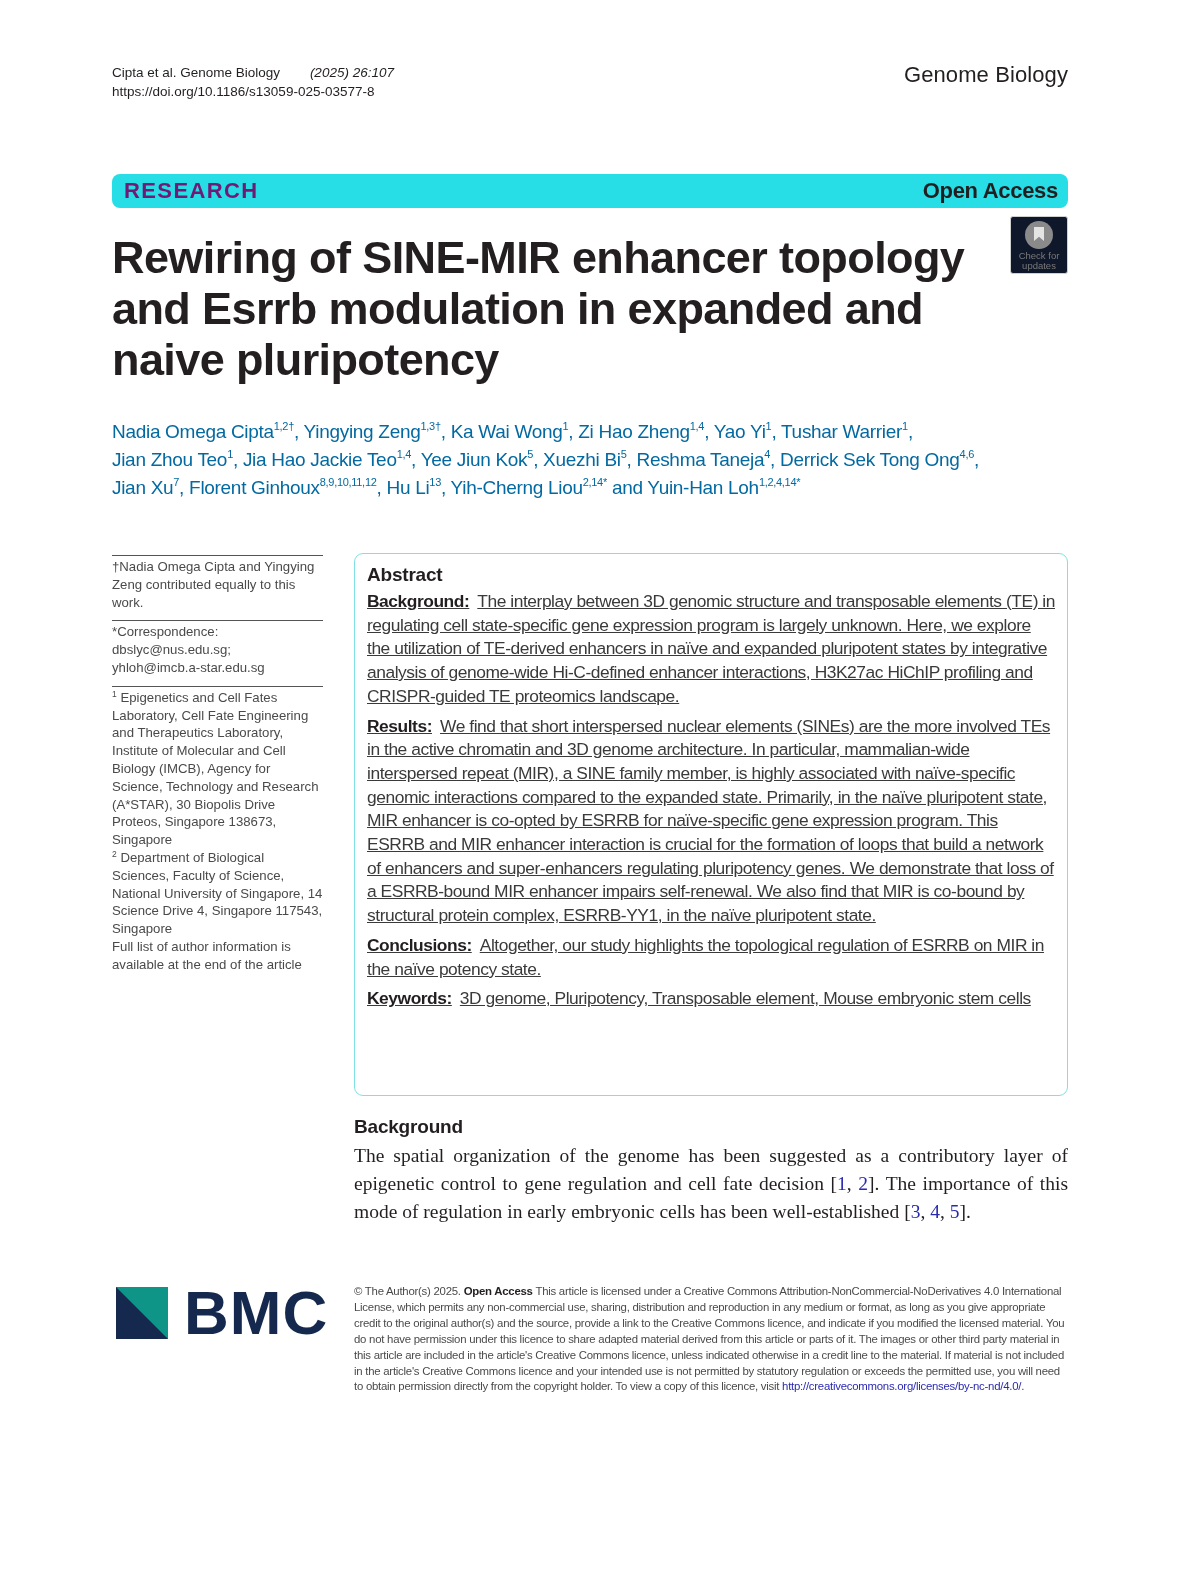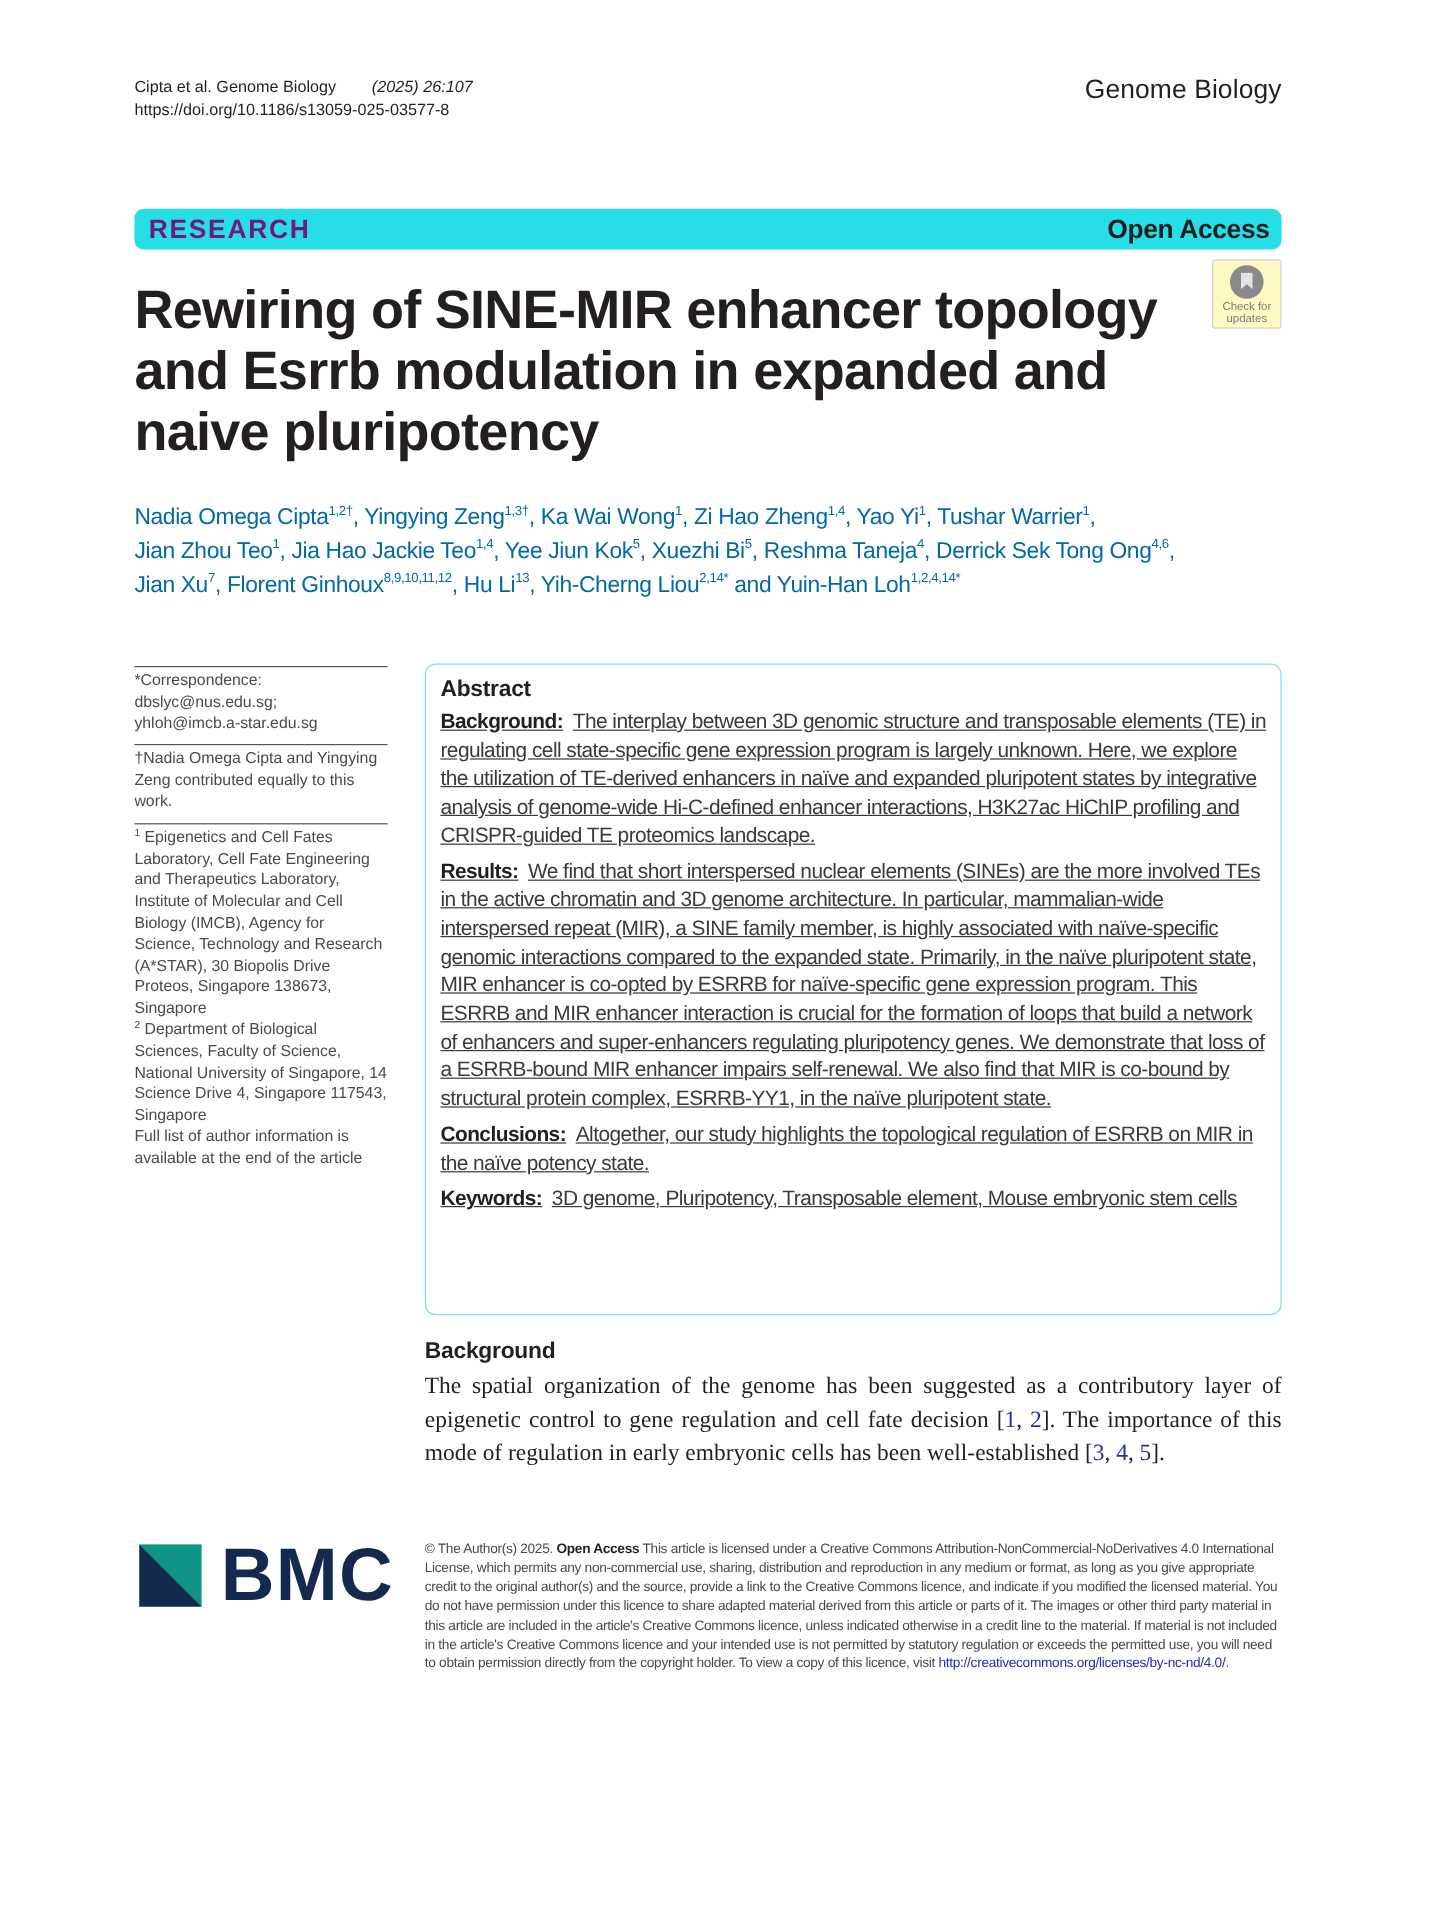--- a/index.html
+++ b/index.html
@@ -9,21 +9,21 @@
   .running-head { position: absolute; left: 112px; top: 63px; font-size: 13.5px; line-height: 19px; color: #231f20; }
   .running-head .cite-line { white-space: nowrap; }
   .running-head .ital { }
   .running-head .year { font-style: italic; margin-left: 26px; }
   .journal-name { position: absolute; right: 132px; top: 62px; font-size: 22px; color: #231f20; letter-spacing: 0.1px; }
 
   .banner { position: absolute; left: 112px; top: 174px; width: 956px; height: 34px; background: #27dde6; border-radius: 8px; display: flex; align-items: center; justify-content: space-between; padding: 0 10px 0 12px; }
   .banner .type { font-weight: bold; font-size: 22px; letter-spacing: 1.4px; color: #701a75; }
   .banner .oa { font-weight: bold; font-size: 22px; color: #231f20; letter-spacing: -0.3px; }
 
-  .check-updates { position: absolute; left: 1010px; top: 216px; width: 58px; height: 58px; background: #fef9c3; border: 1px solid #d0d0d0; border-radius: 3px; display: flex; flex-direction: column; align-items: center; justify-content: flex-start; padding-top: 4px; }
+  .check-updates { position: absolute; left: 1010px; top: 216px; width: 58px; height: 58px; background: #0f172a; border: 1px solid #d0d0d0; border-radius: 3px; display: flex; flex-direction: column; align-items: center; justify-content: flex-start; padding-top: 4px; }
   .check-updates .circle { width: 28px; height: 28px; border-radius: 50%; background: #8a8a8a; position: relative; }
   .check-updates .circle::after { content: ""; position: absolute; left: 9px; top: 6px; width: 10px; height: 14px; background: #e4e4e4; clip-path: polygon(0 0, 100% 0, 100% 100%, 50% 70%, 0 100%); }
   .check-updates .lbl { font-size: 9.5px; color: #7a7a7a; line-height: 10px; text-align: center; margin-top: 2px; }
 
   .title { position: absolute; left: 112px; top: 232px; width: 900px; font-size: 45px; line-height: 51px; color: #231f20; letter-spacing: -0.6px; }
 
   .authors { position: absolute; left: 112px; top: 418px; width: 960px; font-size: 19px; line-height: 28px; color: #0369a1; letter-spacing: -0.3px; }
   .authors sup { font-size: 11px; line-height: 0; vertical-align: 8px; }
 
   .sidebar { position: absolute; left: 112px; top: 555px; width: 211px; font-size: 13.2px; line-height: 17.8px; color: #4a4a4a; }
@@ -75,26 +75,26 @@
     <div>updates</div>
   </div>
 </div>
 
 <h1 class="title">Rewiring of SINE-MIR enhancer topology and Esrrb modulation in expanded and naive pluripotency</h1>
 
 <div class="authors" id="authors"><span>Nadia Omega Cipta</span><sup>1,2†</sup><span>, </span><span>Yingying Zeng</span><sup>1,3†</sup><span>, </span><span>Ka Wai Wong</span><sup>1</sup><span>, </span><span>Zi Hao Zheng</span><sup>1,4</sup><span>, </span><span>Yao Yi</span><sup>1</sup><span>, </span><span>Tushar Warrier</span><sup>1</sup><span>, </span><br><span>Jian Zhou Teo</span><sup>1</sup><span>, </span><span>Jia Hao Jackie Teo</span><sup>1,4</sup><span>, </span><span>Yee Jiun Kok</span><sup>5</sup><span>, </span><span>Xuezhi Bi</span><sup>5</sup><span>, </span><span>Reshma Taneja</span><sup>4</sup><span>, </span><span>Derrick Sek Tong Ong</span><sup>4,6</sup><span>, </span><br><span>Jian Xu</span><sup>7</sup><span>, </span><span>Florent Ginhoux</span><sup>8,9,10,11,12</sup><span>, </span><span>Hu Li</span><sup>13</sup><span>, </span><span>Yih-Cherng Liou</span><sup>2,14*</sup><span> and </span><span>Yuin-Han Loh</span><sup>1,2,4,14*</sup></div>
 
 <div class="sidebar">
   <div class="block">
+    <span>†Nadia Omega Cipta and Yingying Zeng contributed equally to this work.</span>
+  </div>
+  <div class="block">
     <div>*Correspondence:</div>
     <div>dbslyc@nus.edu.sg;</div>
     <div>yhloh@imcb.a-star.edu.sg</div>
-  </div>
-  <div class="block">
-    <span>†Nadia Omega Cipta and Yingying Zeng contributed equally to this work.</span>
   </div>
   <div class="block">
     <div><sup>1</sup> <span>Epigenetics and Cell Fates Laboratory, Cell Fate Engineering and Therapeutics Laboratory, Institute of Molecular and Cell Biology (IMCB), Agency for Science, Technology and Research (A*STAR), 30 Biopolis Drive Proteos, Singapore 138673, Singapore</span></div>
     <div><sup>2</sup> <span>Department of Biological Sciences, Faculty of Science, National University of Singapore, 14 Science Drive 4, Singapore 117543, Singapore</span></div>
     <div>Full list of author information is available at the end of the article</div>
   </div>
 </div>
 
 <div class="abstract-box">
   <h2>Abstract</h2>

